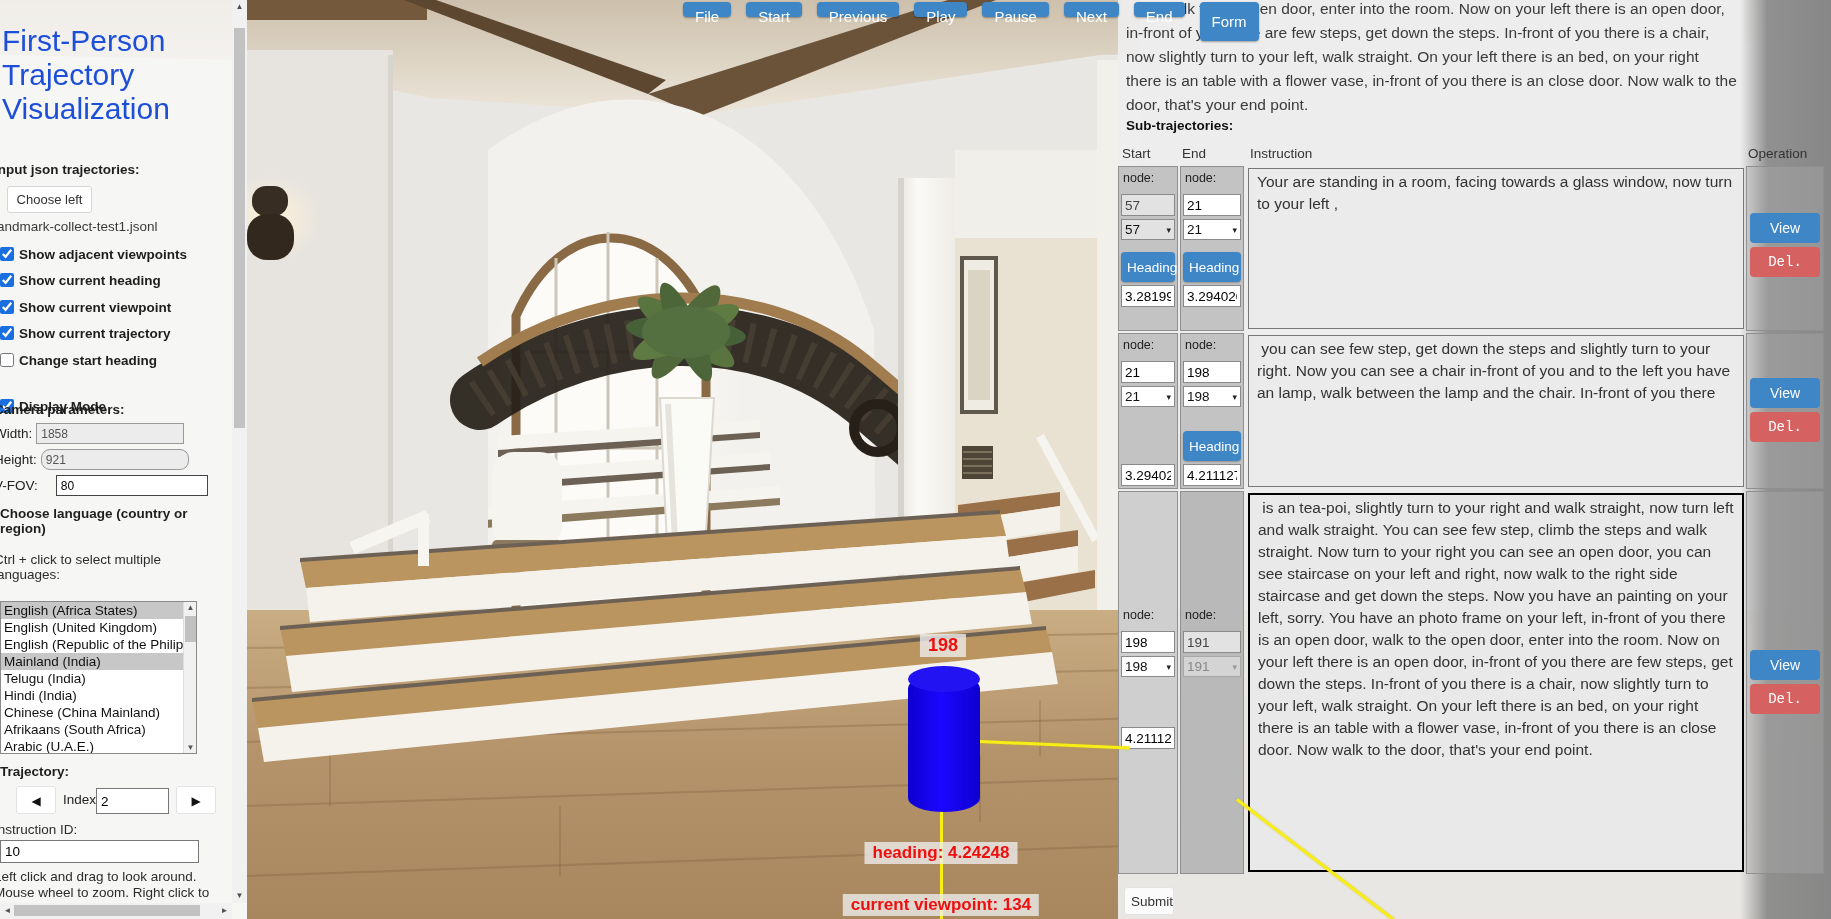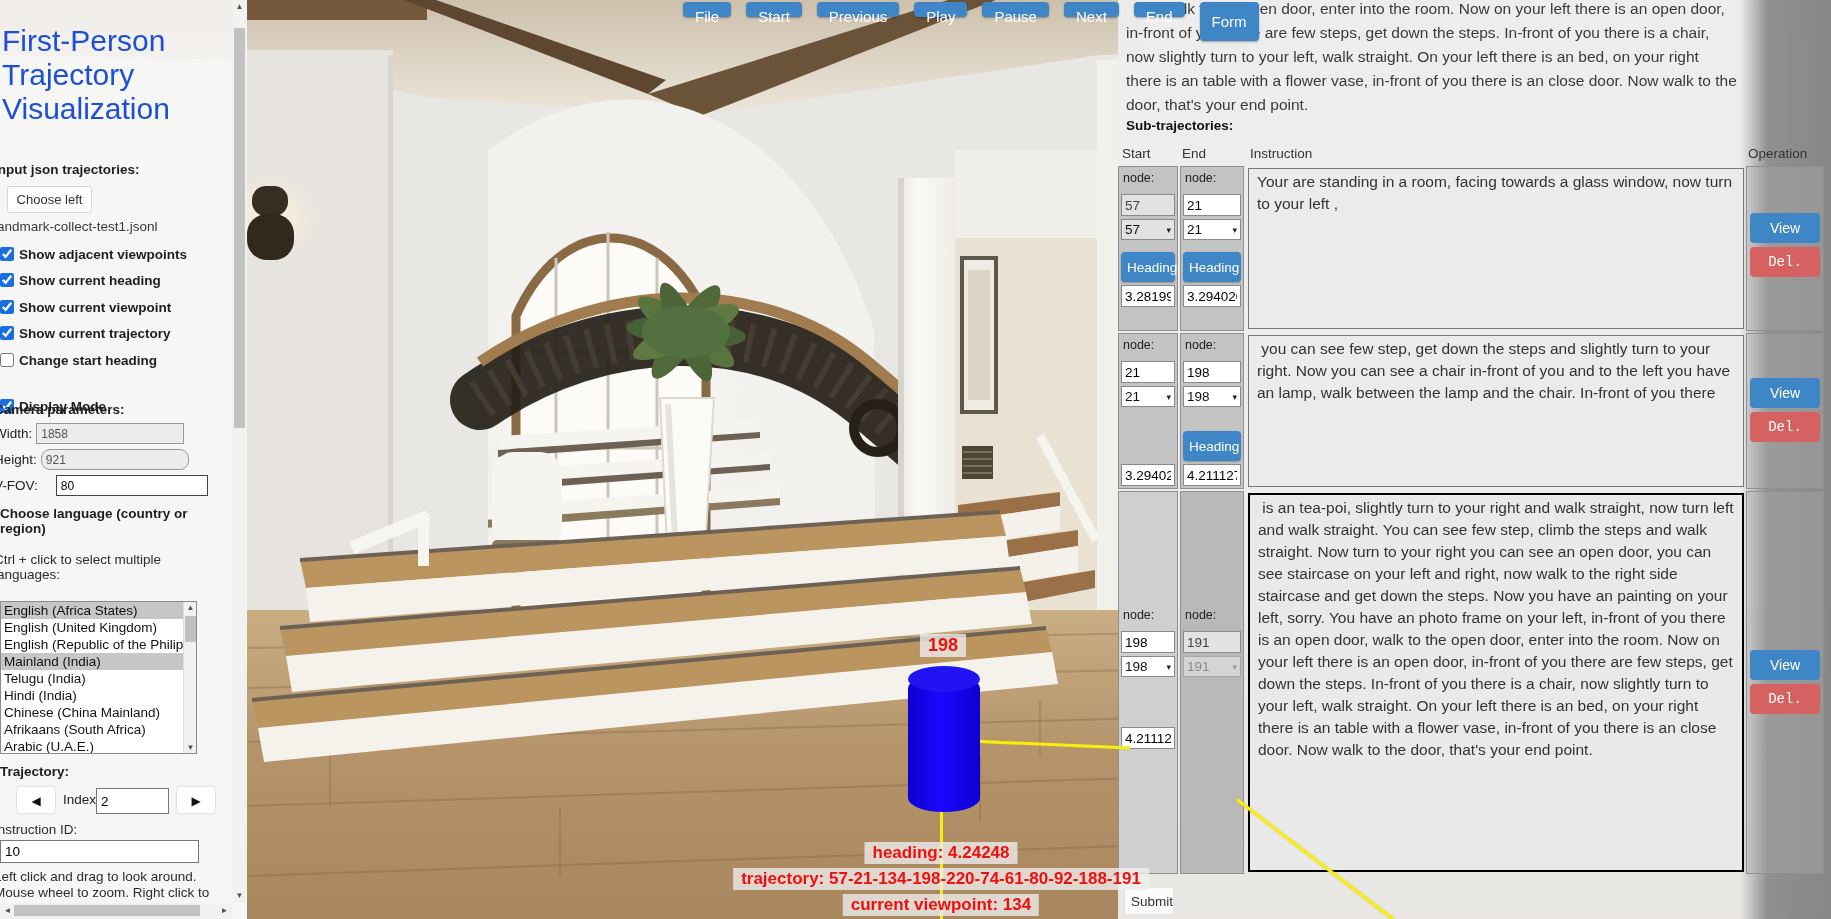--- a/index.html
+++ b/index.html
@@ -439,17 +439,16 @@
   </div>
 
   <div class="overlays">
     <div class="yline" style="left:940px;top:736px;width:3px;height:183px;"></div>
     <div class="yline" style="left:980px;top:740px;width:150px;height:3px;transform:rotate(2.5deg);transform-origin:left center;"></div>
     <div class="yline" style="left:1237px;top:798px;width:198px;height:3px;transform:rotate(37.5deg);transform-origin:left center;"></div>
     <div class="cyl-body"></div>
     <div class="cyl-top"></div>
     <div class="chip" style="left:943px;top:634px;font-size:18px;">198</div>
     <div class="chip" style="left:941px;top:842px;">heading: 4.24248</div>
-    <div class="chip" style="left:941px;top:868px;">trajectory: 57-21-134-198-220-74-61-80-92-188-191</div>
     <div class="chip" style="left:941px;top:894px;">current viewpoint: 134</div>
   </div>
 
 </div>
 
 </body></html>

